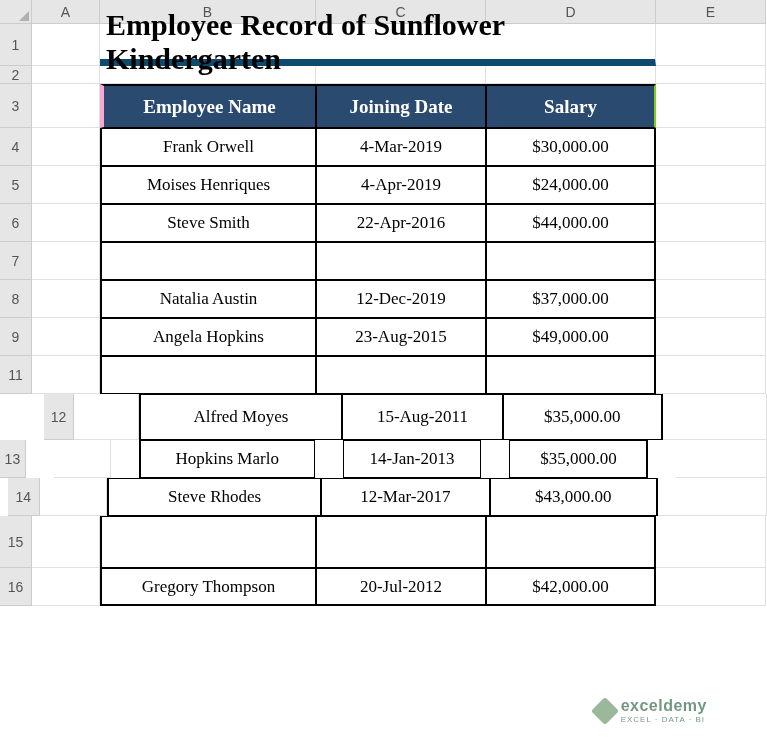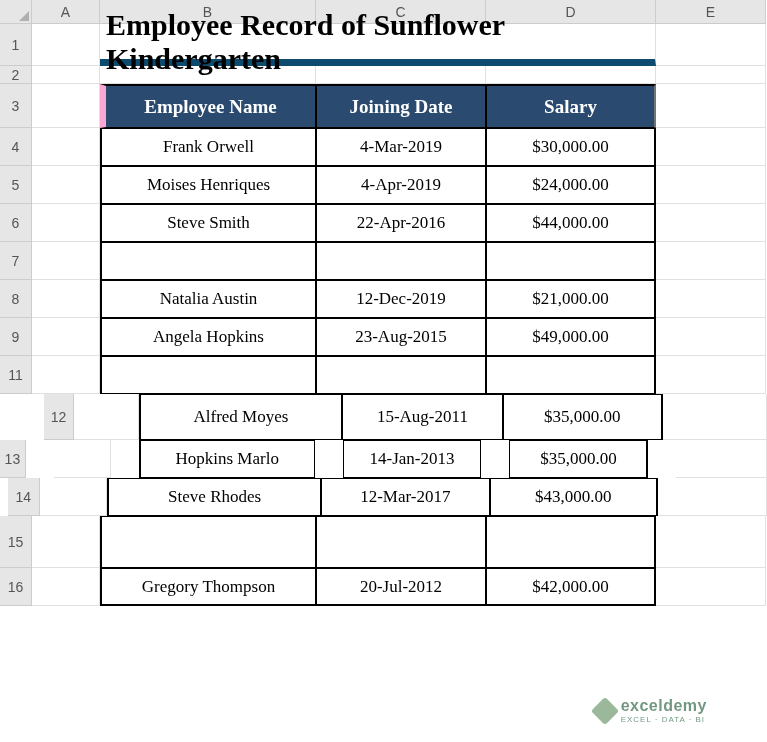--- a/index.html
+++ b/index.html
@@ -100,28 +100,28 @@
       border: 1px solid #000;
       background: #ffffff;
     }
     .table-data-cell.col-B {
       border-left: 2px solid #000;
     }
     .table-data-cell.col-D {
       border-right: 2px solid #000;
     }
     .table-header-cell.col-B {
-      border-left: 6px solid #f9a8d4;
+      border-left: 4px solid #f9a8d4;
       border-top: 2px solid #000;
     }
     .table-header-cell.col-C {
       border-top: 2px solid #000;
     }
     .table-header-cell.col-D {
-      border-right: 2px solid #737373;
+      border-right: 2px solid #84cc16;
       border-top: 2px solid #000;
     }
     .last-row .table-data-cell {
       border-bottom: 2px solid #000;
     }
     .watermark {
       position: absolute;
       bottom: 18px;
       right: 60px;
       display: flex;
@@ -223,21 +223,21 @@
         <div class="cell table-data-cell col-B"></div>
         <div class="cell table-data-cell col-C"></div>
         <div class="cell table-data-cell col-D"></div>
         <div class="cell col-E"></div>
       </div>
       <div class="row-container" style="height: 38px;">
         <div class="row-header">8</div>
         <div class="cell col-A"></div>
         <div class="cell table-data-cell col-B">Natalia Austin</div>
         <div class="cell table-data-cell col-C">12-Dec-2019</div>
-        <div class="cell table-data-cell col-D">$21,000.00</div>
+        <div class="cell table-data-cell col-D">$37,000.00</div>
         <div class="cell col-E"></div>
       </div>
       <div class="row-container" style="height: 38px;">
         <div class="row-header">9</div>
         <div class="cell col-A"></div>
         <div class="cell table-data-cell col-B">Angela Hopkins</div>
         <div class="cell table-data-cell col-C">23-Aug-2015</div>
         <div class="cell table-data-cell col-D">$49,000.00</div>
         <div class="cell col-E"></div>
       </div>

